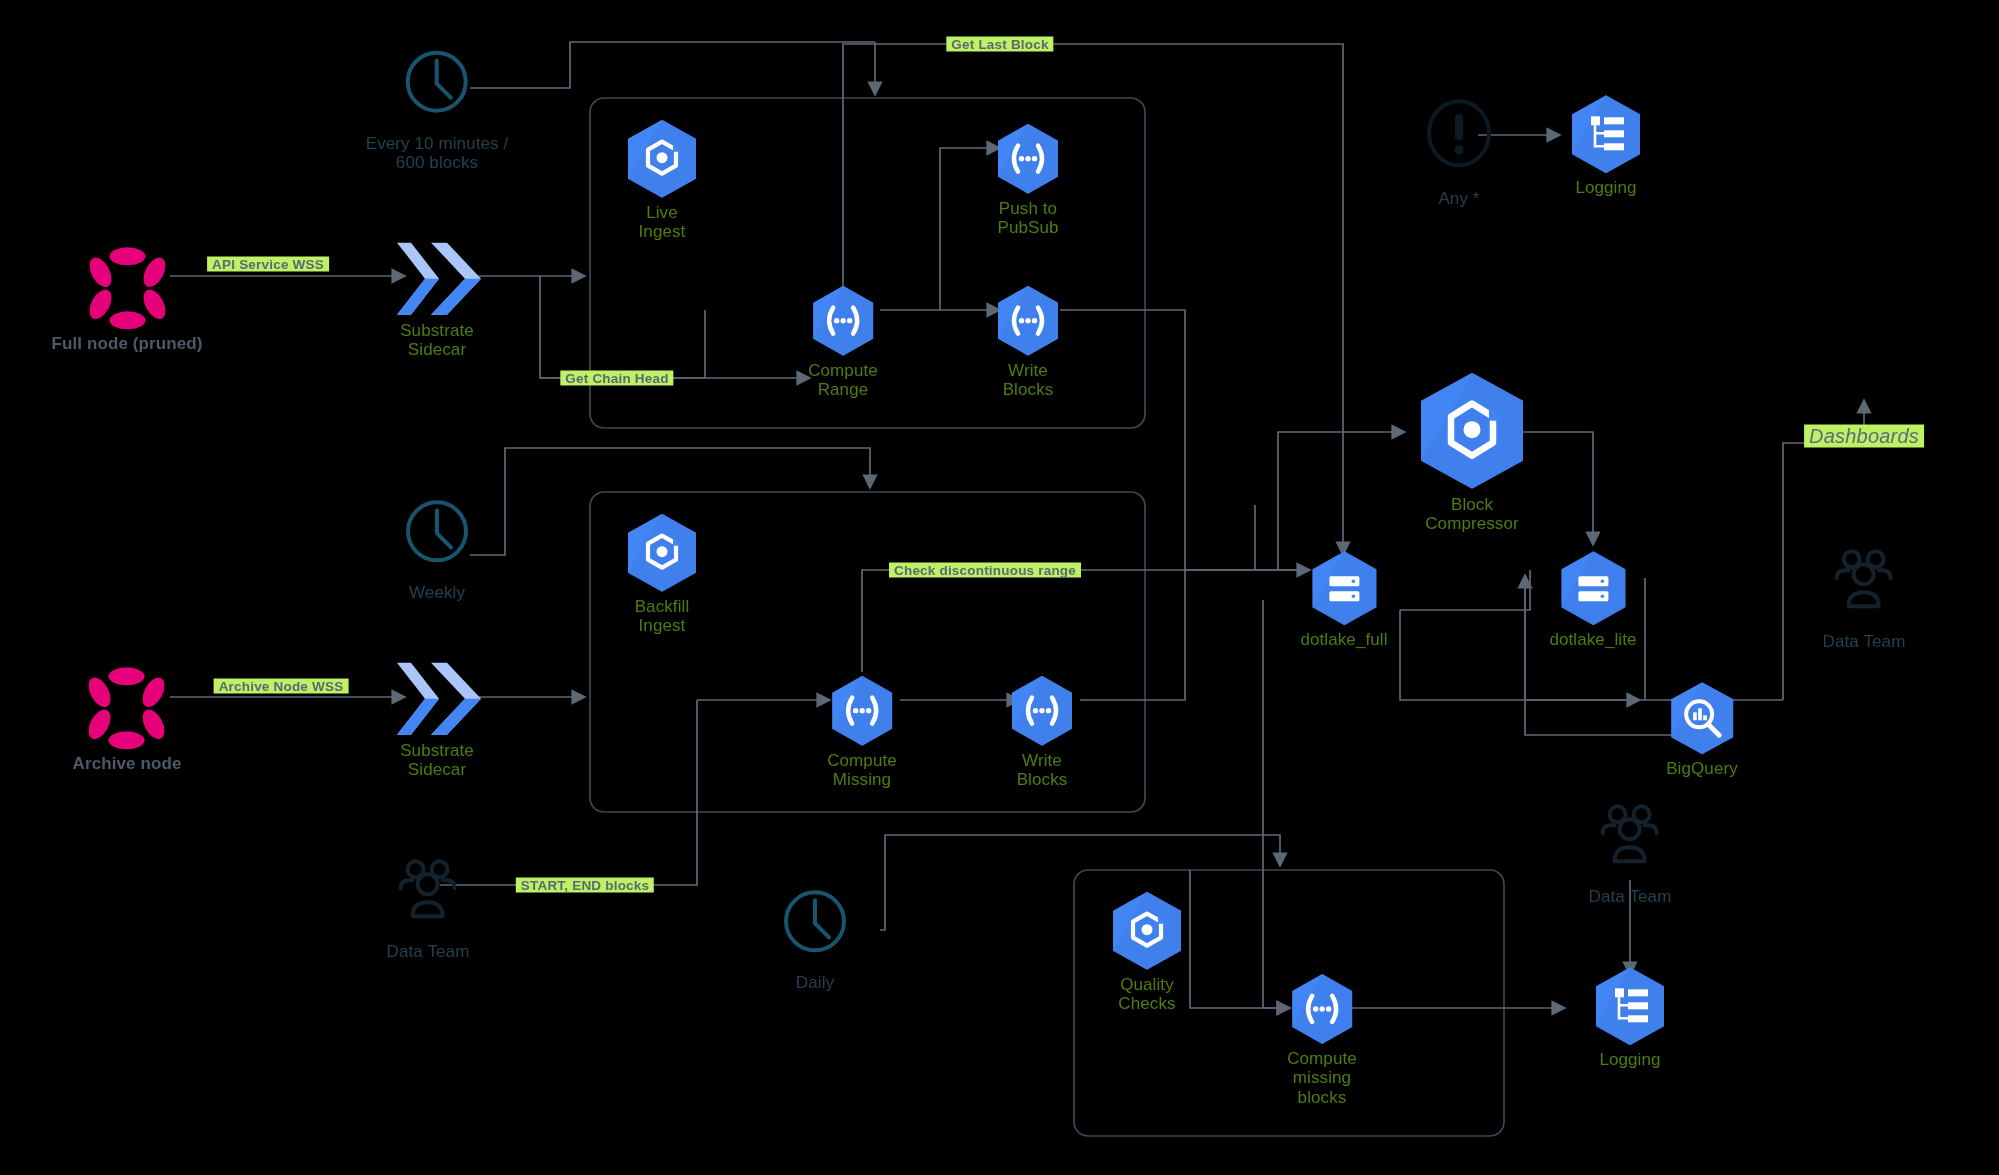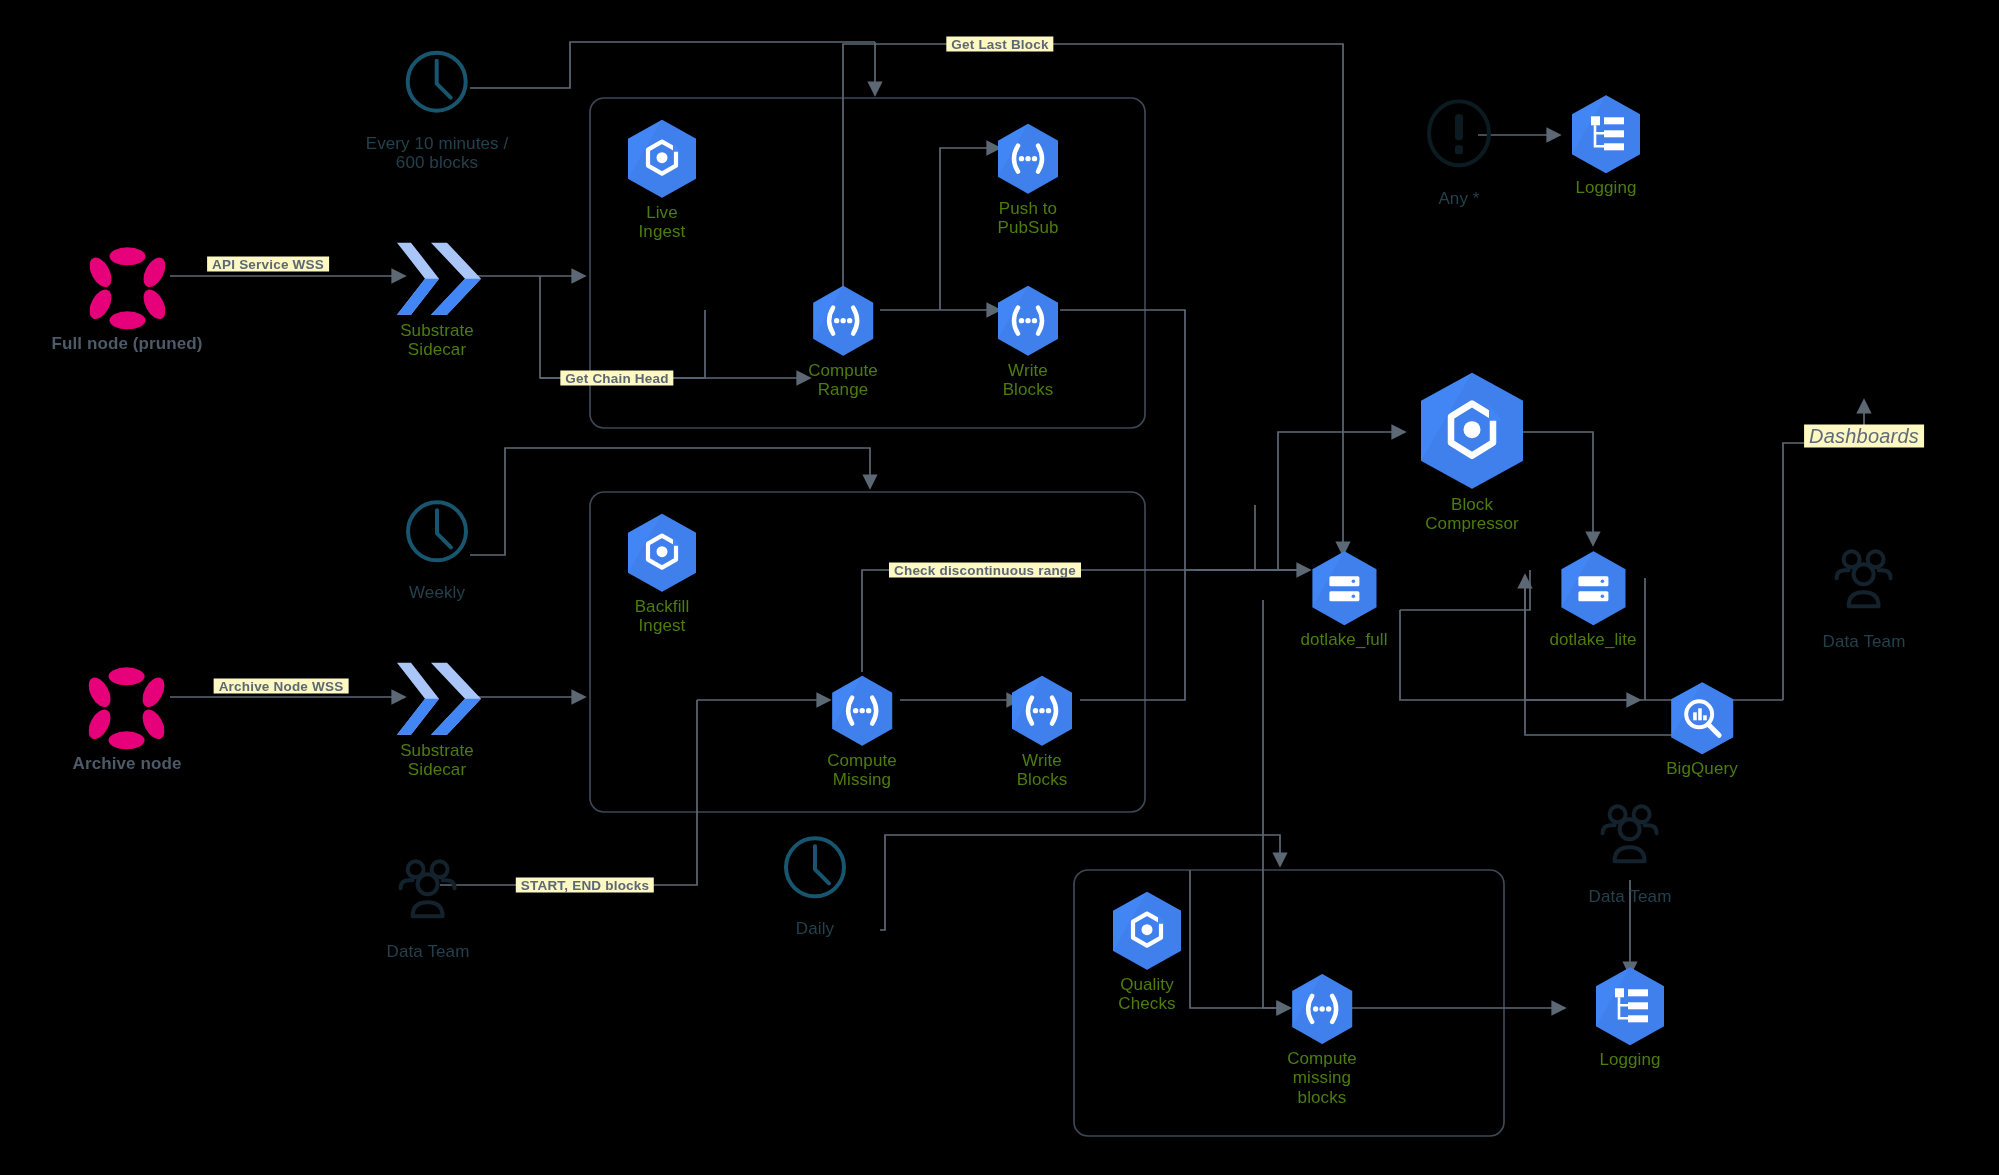--- a/index.html
+++ b/index.html
@@ -7,21 +7,21 @@
   #stage{position:relative;width:1999px;height:1175px;background:#000;}
   svg.layer{position:absolute;left:0;top:0;width:1999px;height:1175px;}
   .node{position:absolute;transform:translate(-50%,-50%);display:flex;flex-direction:column;
         align-items:center;justify-content:flex-start;}
   .node .glyph{display:block;}
   .node .lbl{margin-top:4px;text-align:center;color:#4d7c0f;font-size:17px;line-height:1.14;
               font-weight:400;letter-spacing:.1px;white-space:pre-line;}
   .node.tealtxt .lbl{color:#24404d;font-weight:400;margin-top:18px;}
   .node.pinkn .lbl{color:#4d5a68;font-weight:700;}
   .edge-label{position:absolute;transform:translate(-50%,-50%);color:#5c6876;font-size:13.5px;
-              font-weight:700;background:#fef9c3;padding:0 5px;white-space:nowrap;letter-spacing:.2px;}
+              font-weight:700;background:#bef264;padding:0 5px;white-space:nowrap;letter-spacing:.2px;}
   .edge-label.plain{font-weight:400;font-size:20px;color:#5f6b7a;font-style:italic;}
 </style>
 </head>
 <body>
 
 <div id="stage">
 
   <svg class="layer" viewBox="0 0 1999 1175">
     <defs>
       <marker id="ah" markerWidth="9" markerHeight="9" refX="8" refY="4.5" orient="auto">
@@ -159,21 +159,21 @@
   </div>
 
   <div class="node tealtxt" style="left:437px;top:550px;">
     <svg class="glyph" width="68" height="68" viewBox="0 0 68 68">
       <circle cx="34" cy="34" r="29" fill="none" stroke="#18556f" stroke-width="4"></circle>
       <path d="M34,13 L34,36 L48,50" fill="none" stroke="#18556f" stroke-width="4" stroke-linecap="round" stroke-linejoin="round"></path>
     </svg>
     <div class="lbl">Weekly</div>
   </div>
 
-  <div class="node tealtxt" style="left:815px;top:886px;">
+  <div class="node tealtxt" style="left:815px;top:940px;">
     <svg class="glyph" width="68" height="68" viewBox="0 0 68 68">
       <circle cx="34" cy="34" r="29" fill="none" stroke="#18556f" stroke-width="4"></circle>
       <path d="M34,13 L34,36 L48,50" fill="none" stroke="#18556f" stroke-width="4" stroke-linecap="round" stroke-linejoin="round"></path>
     </svg>
     <div class="lbl">Daily</div>
   </div>
 
   <div class="node" style="left:662px;top:180px;">
     <svg class="glyph" width="72" height="80" viewBox="0 0 72 80">
       <path d="M36,1 L70,20 L70,60 L36,79 L2,60 L2,20 Z" fill="#4285F4"></path>

